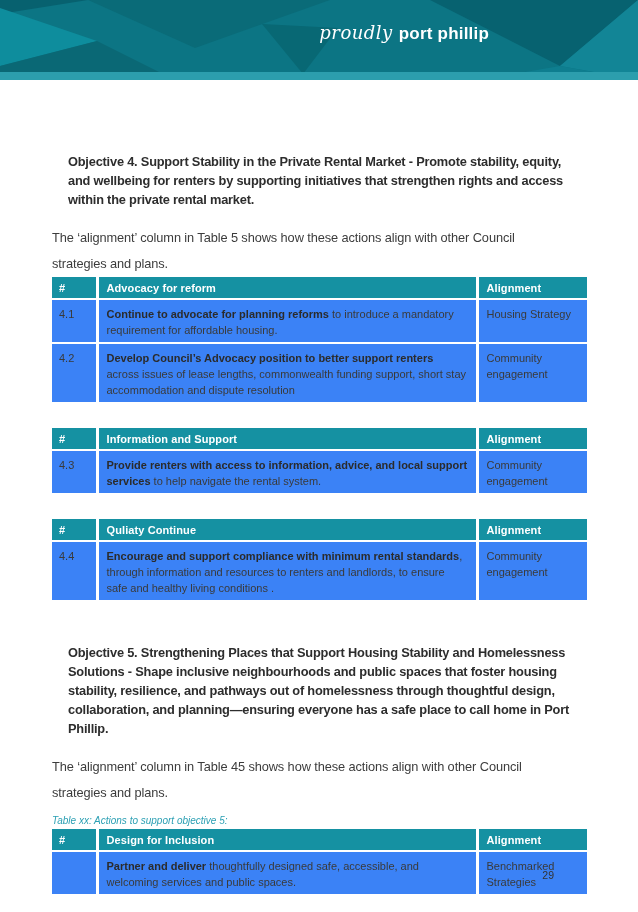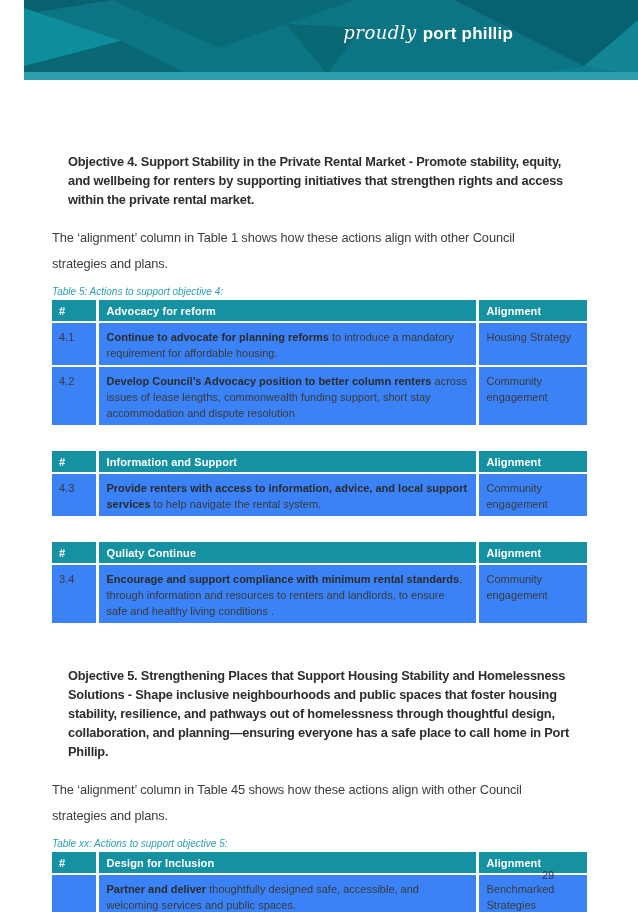--- a/index.html
+++ b/index.html
@@ -6,21 +6,21 @@
   body {
     width: 638px; height: 912px;
     background: #ffffff;
     font-family: "Liberation Sans", sans-serif;
     position: relative;
     overflow: hidden;
     -webkit-font-smoothing: antialiased;
   }
 
   
-  .banner { position: relative; width: 532px; height: 80px; margin-left: 24px; }
+  .banner { position: relative; width: 532px; height: 80px; }
   .banner svg { display: block; }
   .logo {
     position: absolute; top: 22px; right: 43px;
     color: #ffffff; white-space: nowrap;
   }
   .logo .script {
     font-family: "DejaVu Serif", serif;
     font-style: italic; font-size: 18px; font-weight: 500;
     margin-right: 6px; letter-spacing: 0.5px;
   }
@@ -94,23 +94,22 @@
     <rect x="0" y="72" width="638" height="8" fill="#2c9ead"></rect>
   </svg>
   <div class="logo">
     <span class="script">proudly</span><span class="wordmark">port phillip</span>
   </div>
 </div>
 
 <div class="content">
 
   <p class="objective-heading heading-1">Objective 4. Support Stability in the Private Rental Market - Promote stability, equity, and wellbeing for renters by supporting initiatives that strengthen rights and access within the private rental market.</p>
-  <p class="intro">The ‘alignment’ column in Table 1 shows how these actions align with other Council strategies and plans.</p>
-
-  <p class="table-caption">Table 5: Actions to support objective 4:</p>
+  <p class="intro">The ‘alignment’ column in Table 5 shows how these actions align with other Council strategies and plans.</p>
+
 
   <table class="actions">
     <colgroup>
         <col class="c-num">
         <col class="c-topic">
         <col class="c-align">
       </colgroup>
     <thead>
       <tr>
         <th class="sep num-cell">#</th>
@@ -119,21 +118,21 @@
       </tr>
     </thead>
     <tbody>
       <tr>
         <td class="sep num-cell">4.1</td>
         <td class="sep"><span class="lead">Continue to advocate for planning reforms</span><span> to introduce a mandatory requirement for affordable housing.</span></td>
         <td>Housing Strategy</td>
       </tr>
       <tr>
         <td class="sep num-cell">4.2</td>
-        <td class="sep"><span class="lead">Develop Council’s Advocacy position to better column renters</span><span> across issues of lease lengths, commonwealth funding support, short stay accommodation and dispute resolution</span></td>
+        <td class="sep"><span class="lead">Develop Council’s Advocacy position to better support renters</span><span> across issues of lease lengths, commonwealth funding support, short stay accommodation and dispute resolution</span></td>
         <td>Community engagement</td>
       </tr>
     </tbody>
   </table>
 
   <table class="actions mt-table">
     <colgroup>
         <col class="c-num">
         <col class="c-topic">
         <col class="c-align">
@@ -162,21 +161,21 @@
       </colgroup>
     <thead>
       <tr>
         <th class="sep num-cell">#</th>
         <th class="sep">Quliaty Continue</th>
         <th>Alignment</th>
       </tr>
     </thead>
     <tbody>
       <tr>
-        <td class="sep num-cell">3.4</td>
+        <td class="sep num-cell">4.4</td>
         <td class="sep"><span class="lead">Encourage and support compliance with minimum rental standards</span><span>, through information and resources to renters and landlords, to ensure safe and healthy living conditions .</span></td>
         <td>Community engagement</td>
       </tr>
     </tbody>
   </table>
 
   <p class="objective-heading heading-2">Objective 5. Strengthening Places that Support Housing Stability and Homelessness Solutions - Shape inclusive neighbourhoods and public spaces that foster housing stability, resilience, and pathways out of homelessness through thoughtful design, collaboration, and planning—ensuring everyone has a safe place to call home in Port Phillip.</p>
   <p class="intro">The ‘alignment’ column in Table 45 shows how these actions align with other Council strategies and plans.</p>
 
   <p class="table-caption">Table xx: Actions to support objective 5:</p>

